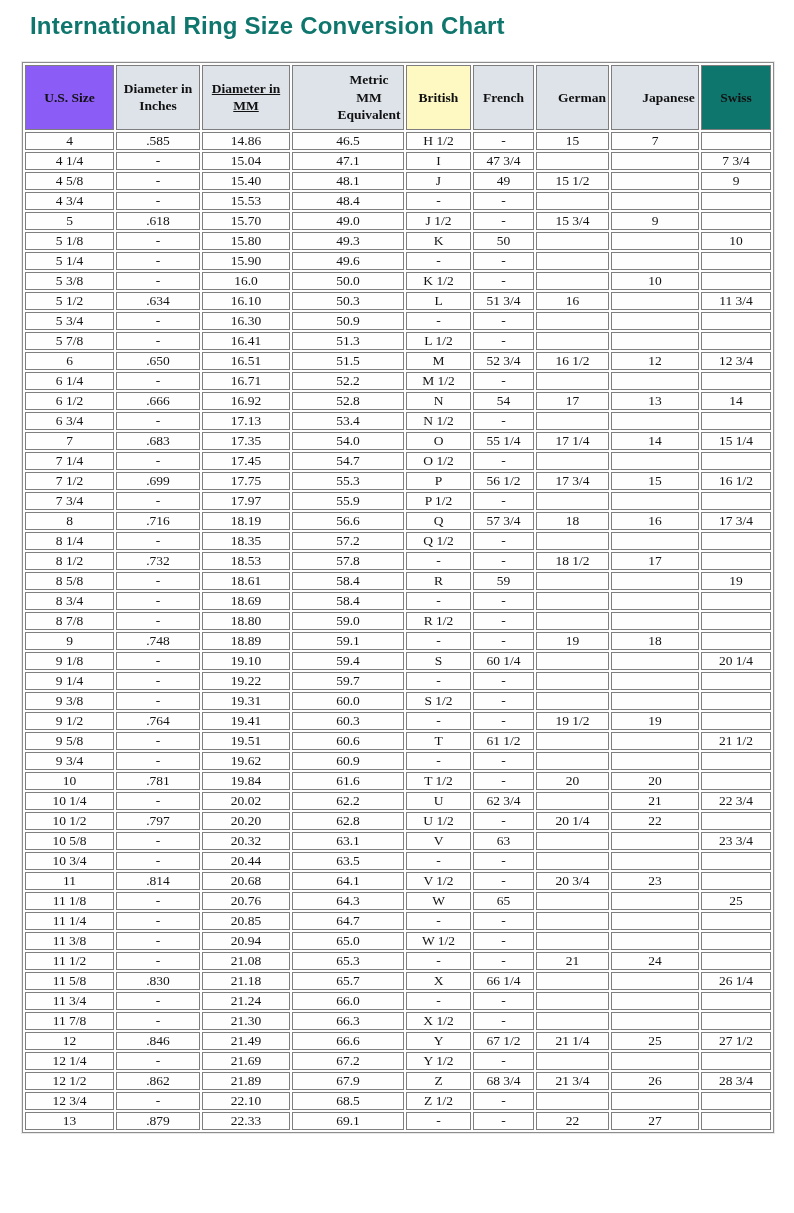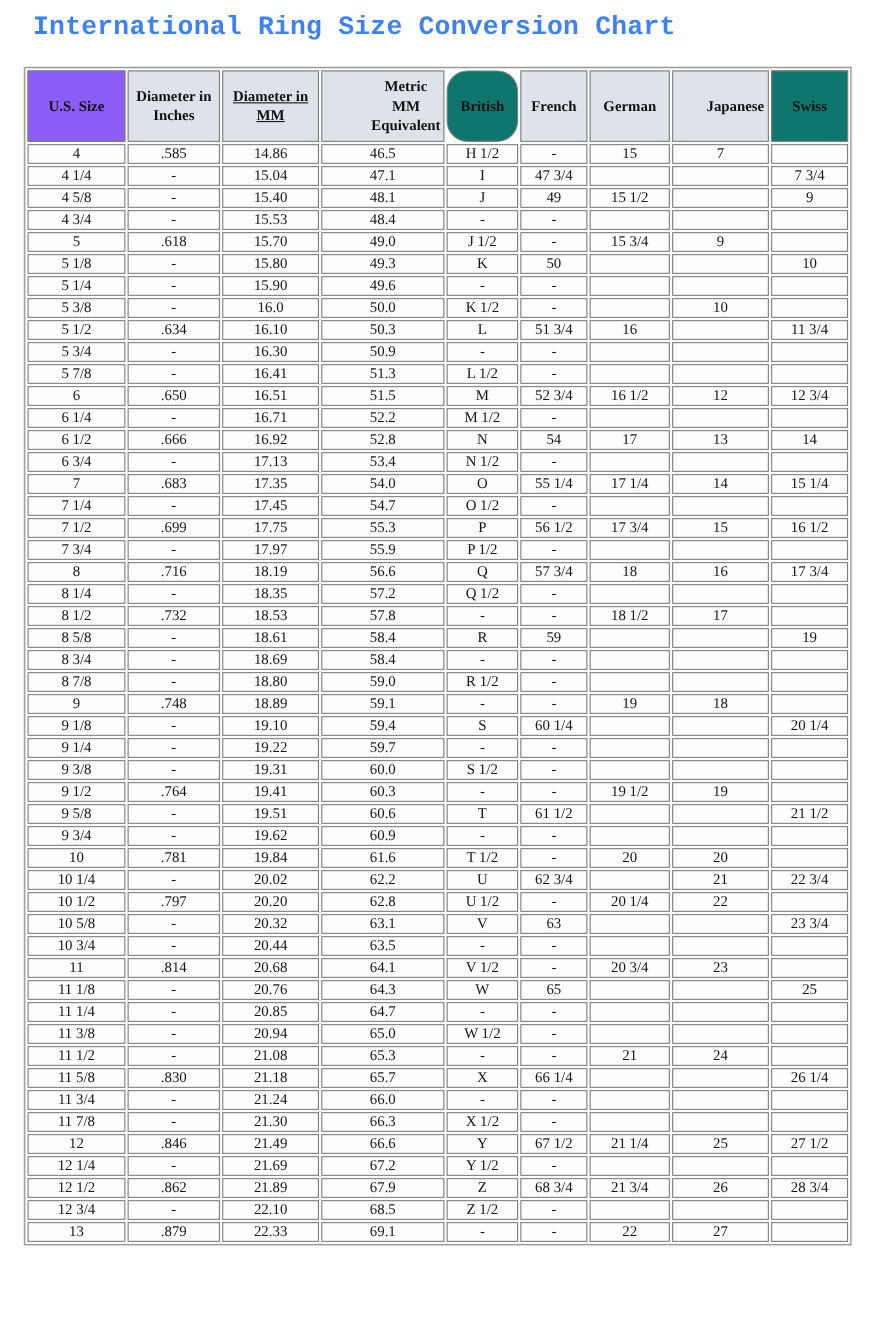--- a/index.html
+++ b/index.html
@@ -12,24 +12,24 @@
     width: 794px;
     height: 1213px;
     background: #ffffff;
     box-sizing: border-box;
     padding-top: 8px;
     overflow: hidden;
   }
   .title {
     font-size: 24px;
     font-weight: bold;
-    color: #3b82f6;
+    color: #0f766e;
     margin: 4px 0 0 30px;
     letter-spacing: 0.2px;
-    font-family: Liberation Mono, monospace;
+    font-family: Liberation Sans, sans-serif;
   }
   table.ring-table {
     margin: 22px 0 0 22px;
     width: 750px;
     border-collapse: separate;
     border-spacing: 2px;
     table-layout: fixed;
     background: #fdfdfd;
     border: 1px solid #8c8c8c;
     box-shadow: 0 0 0 1px #e8e8e8;
@@ -85,23 +85,23 @@
         <col class="c6">
         <col class="c7">
         <col class="c8">
     </colgroup>
     <thead>
       <tr>
           <th style="background: #8b5cf6;">U.S. Size</th>
           <th style="background: rgb(222, 227, 234);">Diameter in Inches</th>
           <th style="background: rgb(222, 227, 234); text-decoration: underline;">Diameter in MM</th>
           <th style="background: rgb(222, 227, 234); padding-left: 44px;">Metric MM Equivalent</th>
-          <th style="background: #0f766e; border-radius: 19px;">British</th>
+          <th style="background: #fef9c3;">British</th>
           <th style="background: rgb(222, 227, 234);">French</th>
-          <th style="background: rgb(222, 227, 234);">German</th>
+          <th style="background: rgb(222, 227, 234); text-align: right;">German</th>
           <th style="background: rgb(222, 227, 234); padding-left: 29px;">Japanese</th>
           <th style="background: #0f766e;">Swiss</th>
         </tr>
     </thead>
     <tbody>
         <tr>
           <td>4</td>
           <td>.585</td>
           <td>14.86</td>
           <td>46.5</td>

